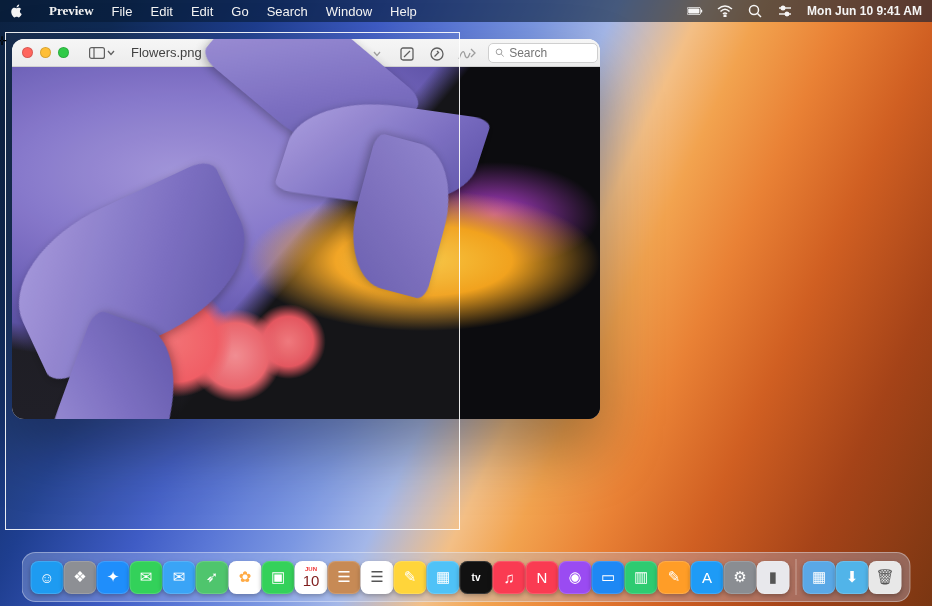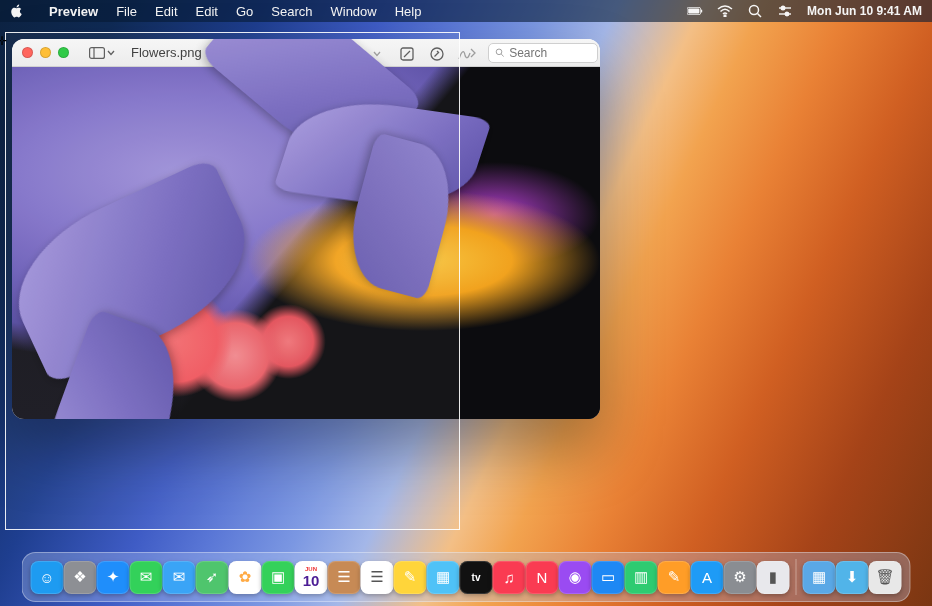--- a/index.html
+++ b/index.html
@@ -15,21 +15,21 @@
 }
 .menu-bar {
   position: absolute; top: 0; left: 0; width: 100%; height: 22px;
   background: rgba(7, 27, 53, 0.6);
   display: flex; align-items: center; padding: 0 10px;
   font-size: 13px; color: #f5f5f5;
 }
 .menu-left { display: flex; align-items: center; gap: 0; }
 .apple-logo { width: 16px; height: 16px; margin-right: 14px; display:flex; align-items:center;}
 .menu-item { padding: 0 9px; cursor: default; }
-.menu-item.bold { font-weight: 600; }
+.menu-item.bold { font-weight: 600; font-family: Liberation Serif, serif; }
 .menu-right { margin-left: auto; display: flex; align-items: center; gap: 14px; font-size: 12px; }
 .status-icon { width: 16px; height: 16px; display:flex; align-items:center; justify-content:center; opacity:.95; }
 .clock { font-weight: 700; white-space: nowrap; }
 
 .preview-window {
   position: absolute; left: 12px; top: 39px; width: 588px; height: 380px;
   background: #fff; border-radius: 12px;  box-shadow: 0 30px 60px rgba(0,0,0,0.35);
   overflow: hidden;
 }
 .titlebar {
@@ -257,21 +257,21 @@
     <div class="dock-item" style="background: rgb(30, 155, 241);">☺</div>
     <div class="dock-item" style="background: rgb(141, 143, 148);">❖</div>
     <div class="dock-item" style="background: rgb(31, 142, 251);">✦</div>
     <div class="dock-item" style="background: rgb(51, 209, 90);">✉</div>
     <div class="dock-item" style="background: rgb(58, 164, 246);">✉</div>
     <div class="dock-item" style="background: rgb(79, 197, 109);">➶</div>
     <div class="dock-item" style="background: rgb(255, 255, 255); color: rgb(255, 170, 68);">✿</div>
     <div class="dock-item" style="background: rgb(52, 209, 90);">▣</div>
     <div class="dock-item" style="background: rgb(255, 255, 255); flex-direction: column; font-size: 7px; color: rgb(238, 51, 51);">
       <div style="font-size:6px;color:#e33;font-weight:600;line-height:7px">JUN</div>
-      <div style="font-size:15px;color:#4c1d95;font-weight:700;line-height:15px">10</div>
+      <div style="font-size:15px;color:#7f1d1d;font-weight:400;line-height:15px">10</div>
     </div>
     <div class="dock-item" style="background: rgb(199, 138, 85);">☰</div>
     <div class="dock-item" style="background: rgb(255, 255, 255); color: rgb(85, 85, 85);">☰</div>
     <div class="dock-item" style="background: rgb(255, 213, 58);">✎</div>
     <div class="dock-item" style="background: rgb(79, 194, 247);">▦</div>
     <div class="dock-item" style="background: rgb(17, 17, 17); font-size: 10px; font-weight: 600;">tv</div>
     <div class="dock-item" style="background: rgb(250, 59, 82);">♫</div>
     <div class="dock-item" style="background: rgb(250, 59, 82);">N</div>
     <div class="dock-item" style="background: rgb(154, 75, 242);">◉</div>
     <div class="dock-item" style="background: rgb(30, 136, 244);">▭</div>

